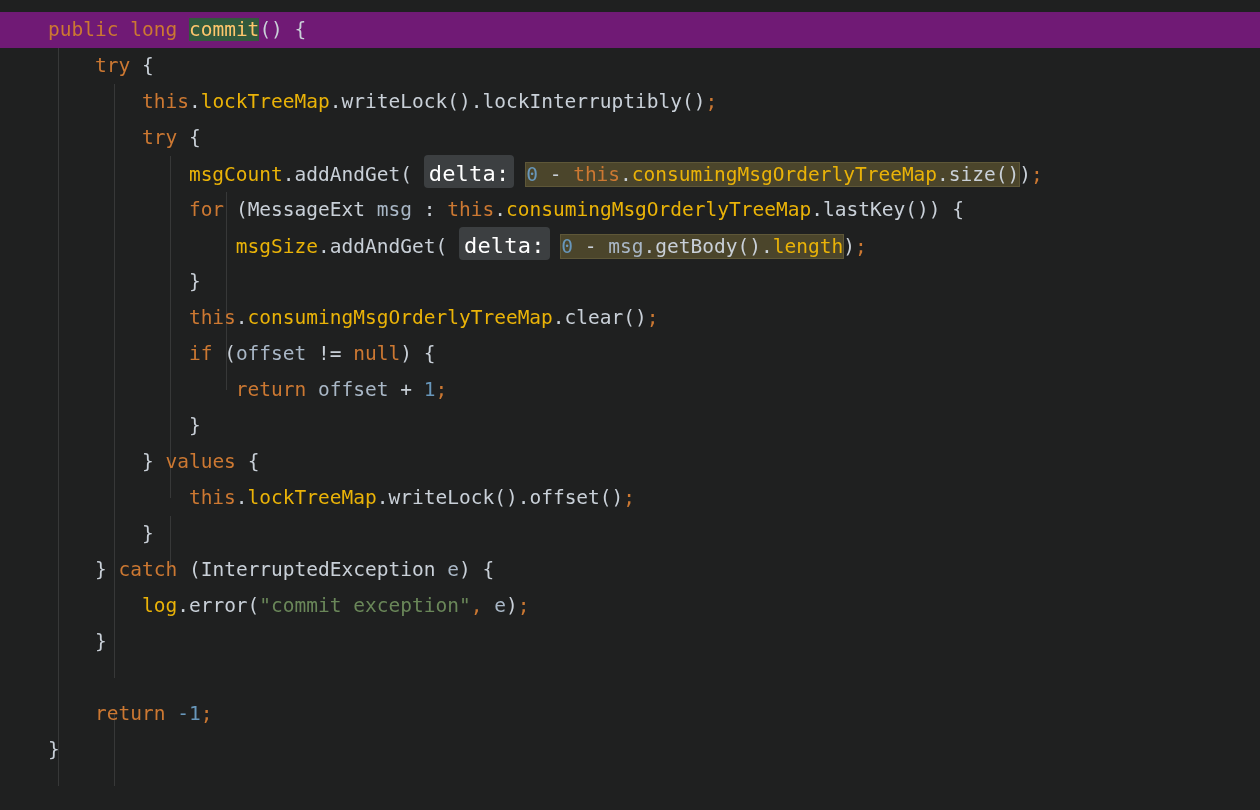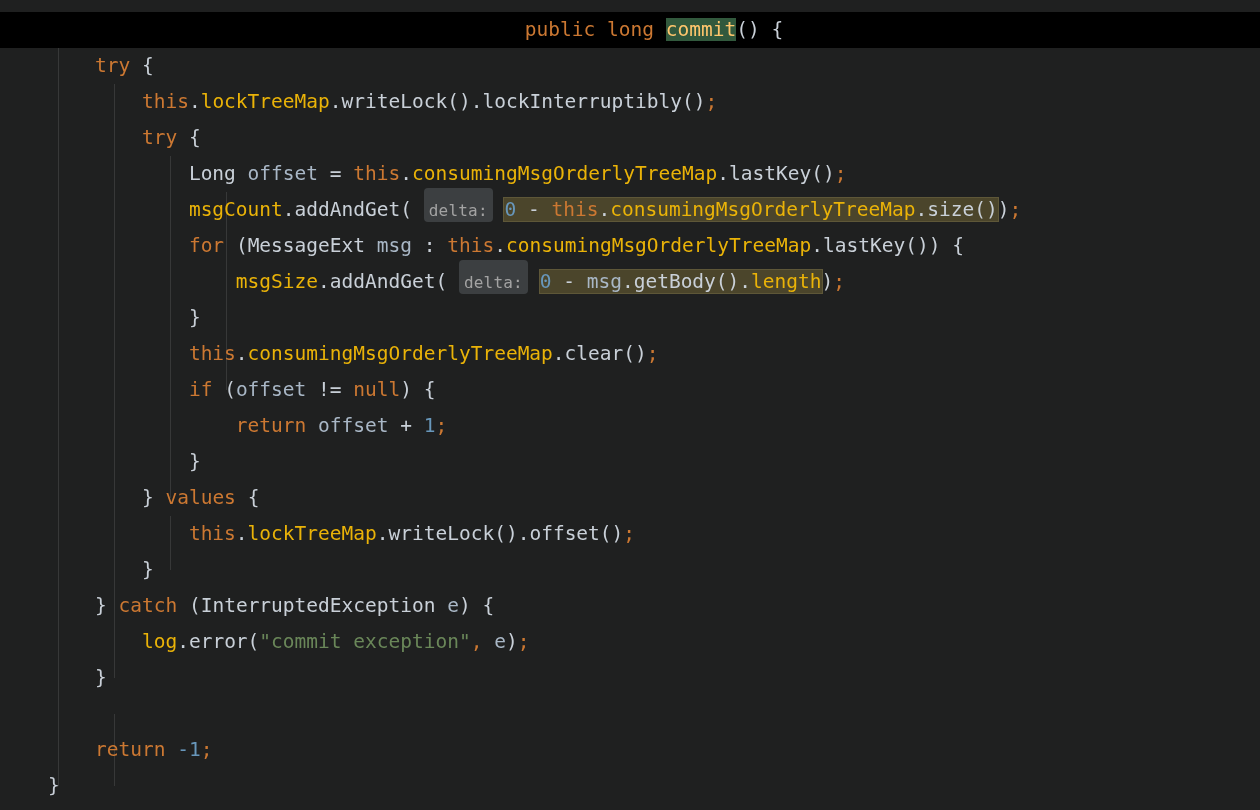--- a/index.html
+++ b/index.html
@@ -26,22 +26,21 @@
   }
   .line {
     position: relative;
     height: 36px;
     white-space: pre;
     padding-left: 48px;
     box-sizing: border-box;
     color: #bfc5ce;
   }
   .line.current {
-    background: #000000;
-    text-align: center;
+    background: #701a75;
   }
   
   .guides {
     position: absolute;
     left: 0; top: 0;
     width: 1260px;
     height: 810px;
     pointer-events: none;
   }
   .guide {
@@ -56,25 +55,25 @@
   .id   { color: #a9b7c6; }          
   .fld  { color: #eab308; }          
   .mth  { color: #c9d0d8; text-align: right; }          
   .num  { color: #6897bb; }          
   .str  { color: #6a8759; }          
   .punc { color: #c9d0d8; }          
   .type { color: #c9d0d8; }          
 
   
   .hint {
-    color: #a3a3a3;
+    color: #ffffff;
     background: #3c3f41;
     border-radius: 4px;
-    padding: 13px 5px 2px 5px;
-    font-size: 16px;
+    padding: 6px 5px 2px 5px;
+    font-size: 22px;
     letter-spacing: 0.2px;
   }
   
   .sel {
     background: #4b452b;
     box-shadow: 0 0 0 1px #5e5738;
   }
 </style>
 </head>
 <body>
@@ -93,21 +92,20 @@
   <div class="code-area">
 
     <div class="line current"><span class="kw">public</span> <span class="kw">long</span> <span class="fn-hl">commit</span><span class="punc">() {</span></div>
 
     <div class="line">    <span class="kw">try</span> <span class="punc">{</span></div>
 
     <div class="line">        <span class="kw">this</span><span class="punc">.</span><span class="fld">lockTreeMap</span><span class="punc">.</span><span class="mth">writeLock</span><span class="punc">().</span><span class="mth">lockInterruptibly</span><span class="punc">()</span><span class="kw">;</span></div>
 
     <div class="line">        <span class="kw">try</span> <span class="punc">{</span></div>
 
-    <div class="line">            <span class="type">Long</span> <span class="id">offset</span> <span class="punc">=</span> <span class="kw">this</span><span class="punc">.</span><span class="fld">consumingMsgOrderlyTreeMap</span><span class="punc">.</span><span class="mth">lastKey</span><span class="punc">()</span><span class="kw">;</span></div>
 
     <div class="line">            <span class="fld">msgCount</span><span class="punc">.</span><span class="mth">addAndGet</span><span class="punc">( </span><span class="hint">delta:</span> <span class="sel"><span class="num">0</span> <span class="punc">-</span> <span class="kw">this</span><span class="punc">.</span><span class="fld">consumingMsgOrderlyTreeMap</span><span class="punc">.</span><span class="mth">size</span><span class="punc">()</span></span><span class="punc">)</span><span class="kw">;</span></div>
 
     <div class="line">            <span class="kw">for</span> <span class="punc">(</span><span class="type">MessageExt</span> <span class="id">msg</span> <span class="punc">:</span> <span class="kw">this</span><span class="punc">.</span><span class="fld">consumingMsgOrderlyTreeMap</span><span class="punc">.</span><span class="mth">lastKey</span><span class="punc">()) {</span></div>
 
     <div class="line">                <span class="fld">msgSize</span><span class="punc">.</span><span class="mth">addAndGet</span><span class="punc">( </span><span class="hint">delta:</span> <span class="sel"><span class="num">0</span> <span class="punc">-</span> <span class="id">msg</span><span class="punc">.</span><span class="mth">getBody</span><span class="punc">().</span><span class="fld">length</span></span><span class="punc">)</span><span class="kw">;</span></div>
 
     <div class="line">            <span class="punc">}</span></div>
 
     <div class="line">            <span class="kw">this</span><span class="punc">.</span><span class="fld">consumingMsgOrderlyTreeMap</span><span class="punc">.</span><span class="mth">clear</span><span class="punc">()</span><span class="kw">;</span></div>

